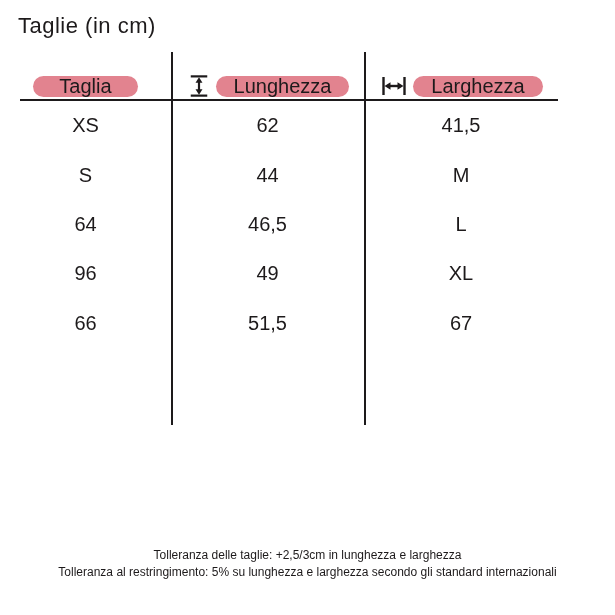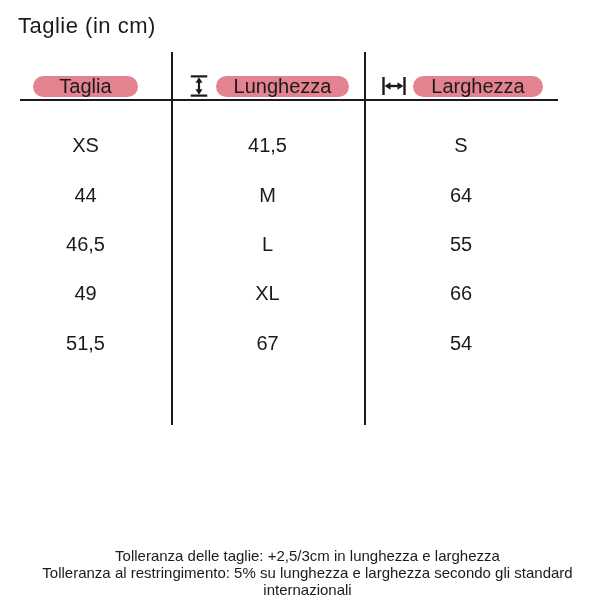--- a/index.html
+++ b/index.html
@@ -43,30 +43,29 @@
   }
   .hdr.c1 .pill{padding:0 26px;justify-content:flex-end;}
   .dim-icon{display:block;flex:0 0 auto;}
   .dim-icon line{stroke:var(--ink);stroke-width:2.4;}
   .dim-icon polygon{fill:var(--ink);}
   .grid{
     position:absolute;left:0;top:101px;width:558px;
     display:grid;
     grid-template-columns:171px 193px 194px;
     grid-auto-rows:49.4px;
-    margin-top:20px;
   }
   .cell{
     display:flex;align-items:center;justify-content:center;
     font-size:20px;
   }
   .footer{
     position:absolute;left:0;top:547px;width:615px;
     text-align:center;
-    font-size:15px;line-height:17px;
+    font-size:12px;line-height:17px;
   }
 </style>
 </head>
 <body>
 
 <div class="title">Taglie (in cm)</div>
 
 <div class="vline v1"></div>
 <div class="vline v2"></div>
 <div class="hline"></div>
@@ -102,37 +101,37 @@
       <polygon points="22.5,11 16.5,7.2 16.5,14.8"></polygon>
     </svg>
   </span>
   <span class="pill">
     <span>Larghezza</span>
   </span>
 </div>
 
 <div class="grid">
   <div class="cell">XS</div>
+  <div class="cell">62</div>
   <div class="cell">41,5</div>
 
   <div class="cell">S</div>
   <div class="cell">44</div>
 
   <div class="cell">M</div>
   <div class="cell">64</div>
   <div class="cell">46,5</div>
 
   <div class="cell">L</div>
-  <div class="cell">55</div>
+  <div class="cell">96</div>
   <div class="cell">49</div>
 
   <div class="cell">XL</div>
   <div class="cell">66</div>
   <div class="cell">51,5</div>
 
   <div class="cell">67</div>
-  <div class="cell">54</div>
 </div>
 
 <div class="footer">
   <div>Tolleranza delle taglie: +2,5/3cm in lunghezza e larghezza</div>
   <div>Tolleranza al restringimento: 5% su lunghezza e larghezza secondo gli standard internazionali</div>
 </div>
 
 </body></html>

